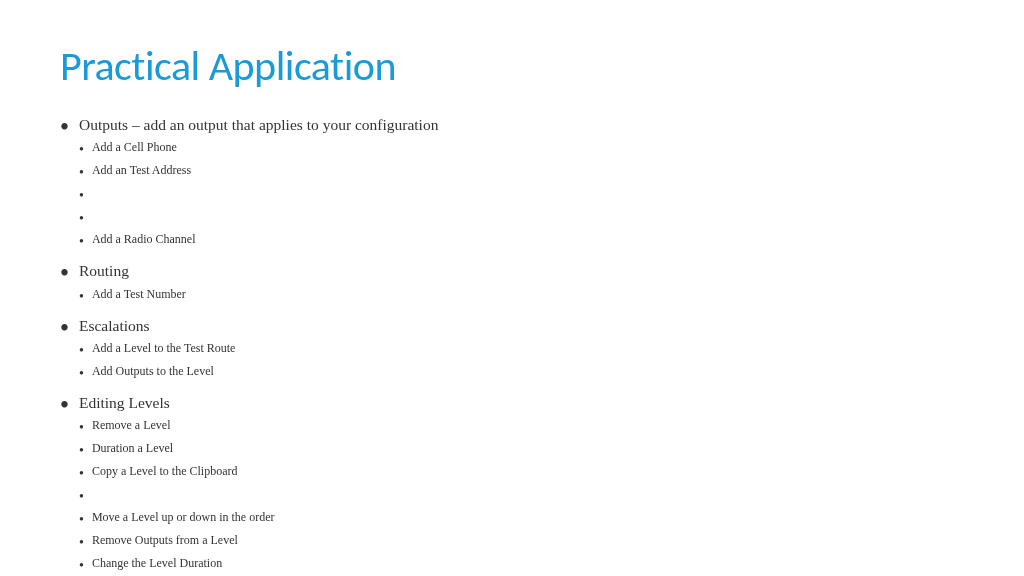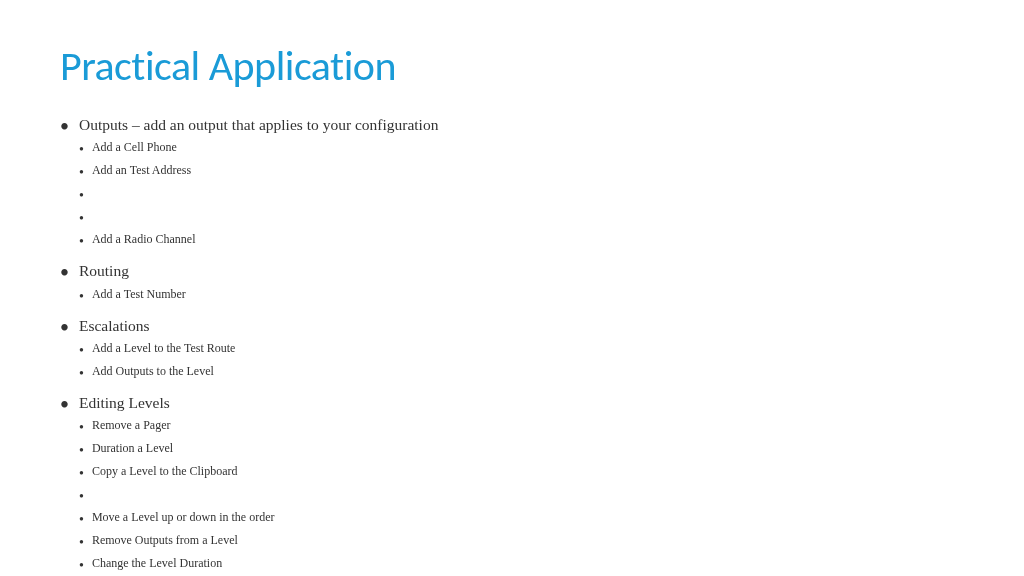--- a/index.html
+++ b/index.html
@@ -149,21 +149,21 @@
                 <span class="bullet2">•</span>
                 <span class="sub-label">Add Outputs to the Level</span>
               </li>
             </ul></div>
         </li>
         <li>
           <span class="bullet">•</span>
           <div class="item-content"><span class="item-label">Editing Levels</span><ul class="level2">
               <li>
                 <span class="bullet2">•</span>
-                <span class="sub-label">Remove a Pager</span>
+                <span class="sub-label">Remove a Level</span>
               </li>
               <li>
                 <span class="bullet2">•</span>
                 <span class="sub-label">Duration a Level</span>
               </li>
               <li>
                 <span class="bullet2">•</span>
                 <span class="sub-label">Copy a Level to the Clipboard</span>
               </li>
               <li>

